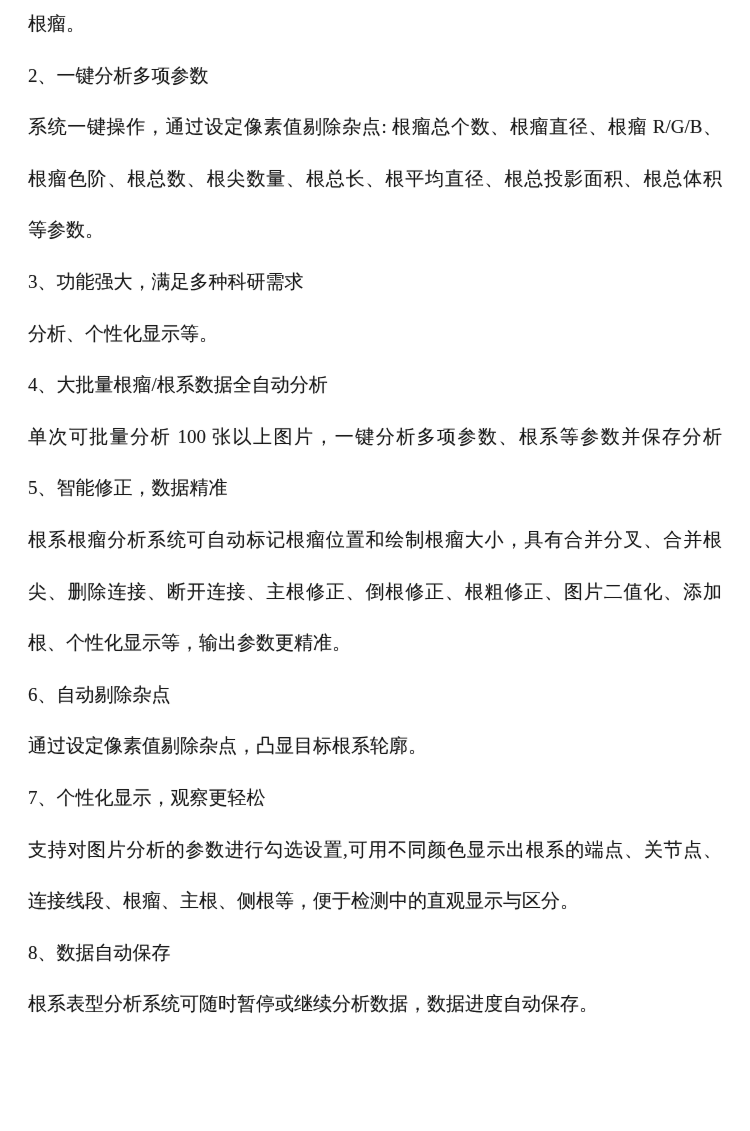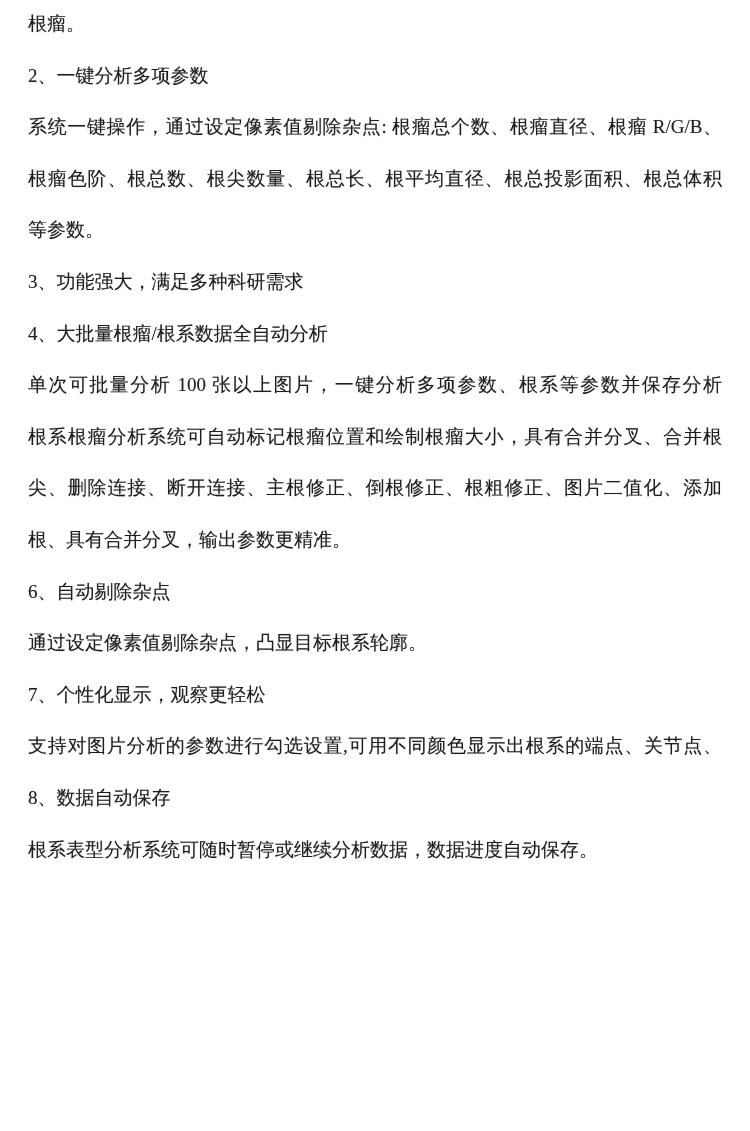--- a/index.html
+++ b/index.html
@@ -37,24 +37,27 @@
 </head>
 <body>
 
 <div class="doc">
   <div class="line">根瘤。</div>
   <div class="line">2、一键分析多项参数</div>
   <div class="line full">系统一键操作，通过设定像素值剔除杂点: 根瘤总个数、根瘤直径、根瘤 R/G/B、</div>
   <div class="line full">根瘤色阶、根总数、根尖数量、根总长、根平均直径、根总投影面积、根总体积</div>
   <div class="line">等参数。</div>
   <div class="line">3、功能强大，满足多种科研需求</div>
+  <div class="line">分析、个性化显示等。</div>
   <div class="line">4、大批量根瘤/根系数据全自动分析</div>
   <div class="line full">单次可批量分析 100 张以上图片，一键分析多项参数、根系等参数并保存分析</div>
+  <div class="line">5、智能修正，数据精准</div>
   <div class="line full">根系根瘤分析系统可自动标记根瘤位置和绘制根瘤大小，具有合并分叉、合并根</div>
   <div class="line full">尖、删除连接、断开连接、主根修正、倒根修正、根粗修正、图片二值化、添加</div>
-  <div class="line">根、具有合并分叉，输出参数更精准。</div>
+  <div class="line">根、个性化显示等，输出参数更精准。</div>
   <div class="line">6、自动剔除杂点</div>
   <div class="line">通过设定像素值剔除杂点，凸显目标根系轮廓。</div>
   <div class="line">7、个性化显示，观察更轻松</div>
   <div class="line full">支持对图片分析的参数进行勾选设置,可用不同颜色显示出根系的端点、关节点、</div>
+  <div class="line">连接线段、根瘤、主根、侧根等，便于检测中的直观显示与区分。</div>
   <div class="line">8、数据自动保存</div>
   <div class="line">根系表型分析系统可随时暂停或继续分析数据，数据进度自动保存。</div>
 </div>
 
 </body></html>

